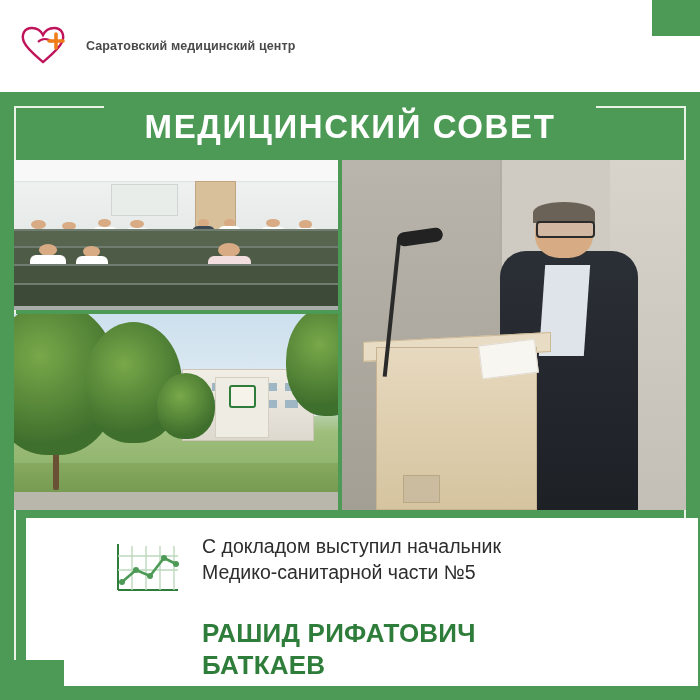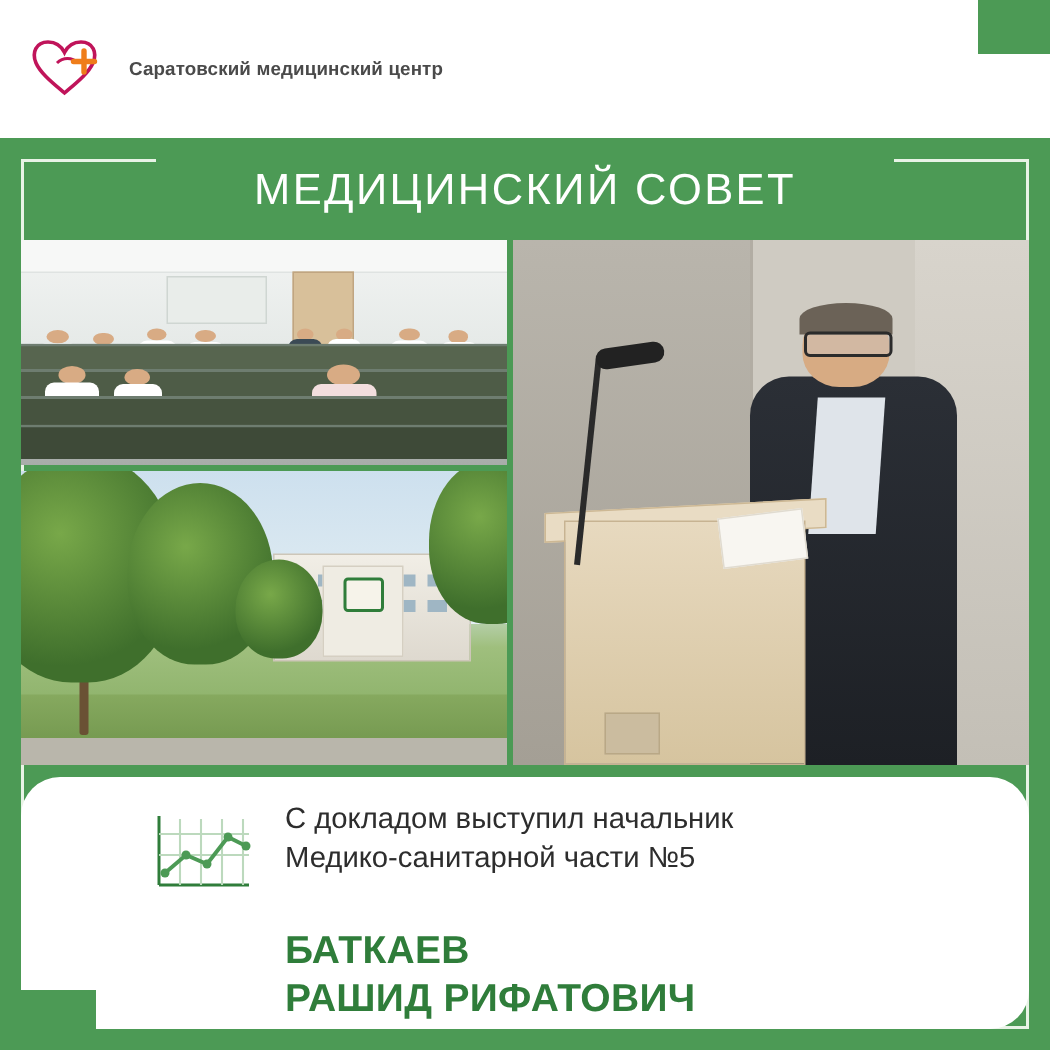--- a/index.html
+++ b/index.html
@@ -83,22 +83,22 @@
     left: 104px;
     top: 106px;
     width: 492px;
     height: 42px;
     background: #4c9a55;
     display: flex;
     align-items: center;
     justify-content: center;
   }
   .title-text {
-    font-size: 29px;
-    font-weight: normal;
+    font-size: 33px;
+    font-weight: bold;
     color: #ffffff;
     letter-spacing: 1.6px;
     white-space: nowrap;
   }
 
   
   .photo-left-top {
     position: absolute;
     left: 14px;
     top: 160px;
@@ -243,26 +243,25 @@
   .man-glasses {
     position:absolute; left:56.5%; top:17.5%; width:16%; height:3.5%;
     border:2px solid #2b2b2b; border-radius:4px;
     background:rgba(200,210,220,0.35);
   }
   .paper { position:absolute; left:40%; top:52%; width:16%; height:9%; background:#f8f6f1; transform:rotate(-7deg); border:1px solid #e0dbd0; }
 
   
   .caption-block {
     position:absolute;
-    left: 14px;
+    left: 26px;
     top: 518px;
     width: 672px;
     height: 168px;
     background:#ffffff;
-    border-radius:26px;
   }
   .chart-icon {
     position:absolute;
     left: 82px;
     top: 22px;
     width: 76px;
     height: 56px;
   }
   .caption-text {
     position:absolute;
@@ -450,21 +449,21 @@
         <circle cx="42" cy="36" r="3" fill="#4c9a55"></circle>
         <circle cx="56" cy="18" r="3" fill="#4c9a55"></circle>
         <circle cx="68" cy="24" r="3" fill="#4c9a55"></circle>
       </svg>
     </div>
     <div class="caption-text">
       <div>С докладом выступил начальник</div>
       <div>Медико-санитарной части №5</div>
     </div>
     <div class="name-text">
+      <div>РАШИД РИФАТОВИЧ</div>
       <div>БАТКАЕВ</div>
-      <div>РАШИД РИФАТОВИЧ</div>
     </div>
   </div>
 
   <div class="corner-tr"></div>
   <div class="corner-bl"></div>
 
 </div>
 
 </body></html>

